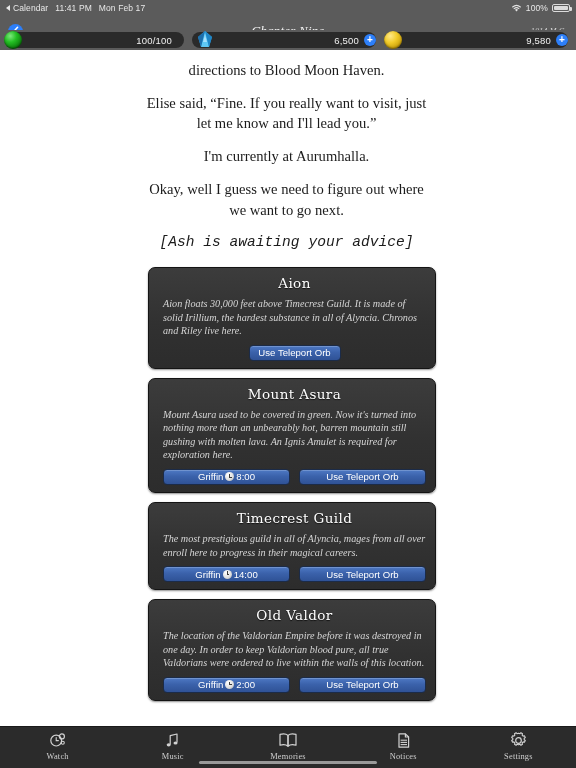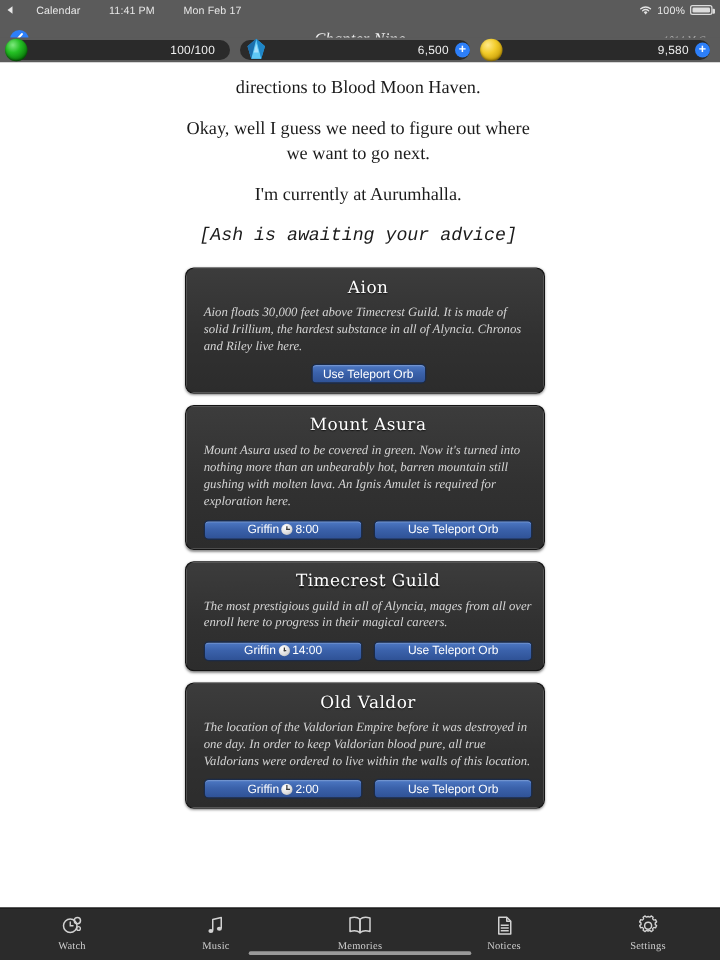--- a/index.html
+++ b/index.html
@@ -11,21 +11,21 @@
   }
   #app { position: relative; width: 576px; height: 768px; background: #fff; }
 
   
   .statusbar {
     position: absolute; top: 0; left: 0; width: 576px; height: 16px;
     background: #5b5b5b; color: #e8e8e8;
     display: flex; align-items: center;
     font-size: 8.5px; letter-spacing: .1px;
   }
-  .sb-left { display: flex; align-items: center; gap: 23px; padding-left: 6px; }
+  .sb-left { display: flex; align-items: center; gap: 7px; padding-left: 6px; }
   .sb-back-tri {
     width: 0; height: 0;
     border-top: 3.2px solid transparent;
     border-bottom: 3.2px solid transparent;
     border-right: 4.2px solid #e8e8e8;
     margin-right: -4px;
   }
   .sb-right { margin-left: auto; display: flex; align-items: center; gap: 4px; padding-right: 6px; }
   .wifi-ico { display:block; }
   .batt {
@@ -249,22 +249,23 @@
         <span>9,580</span>
         <span class="plus-btn">+</span>
       </div>
     </div>
 
   </div>
 
   <div class="content">
     <div class="story">
       <p>directions to Blood Moon Haven.</p>
+      <p>Elise said, “Fine. If you really want to visit, just let me know and I'll lead you.”</p>
+      <p>I'm currently at Aurumhalla.</p>
       <p>Okay, well I guess we need to figure out where we want to go next.</p>
-      <p>I'm currently at Aurumhalla.</p>
       <p class="italic">[Ash is awaiting your advice]</p>
     </div>
 
     <div class="cards">
 
       <div class="card">
         <div class="card-title">Aion</div>
         <div class="card-desc">Aion floats 30,000 feet above Timecrest Guild. It is made of solid Irillium, the hardest substance in all of Alyncia. Chronos and Riley live here.</div>
         <div class="card-actions">
           <div class="btn single">Use Teleport Orb</div>

